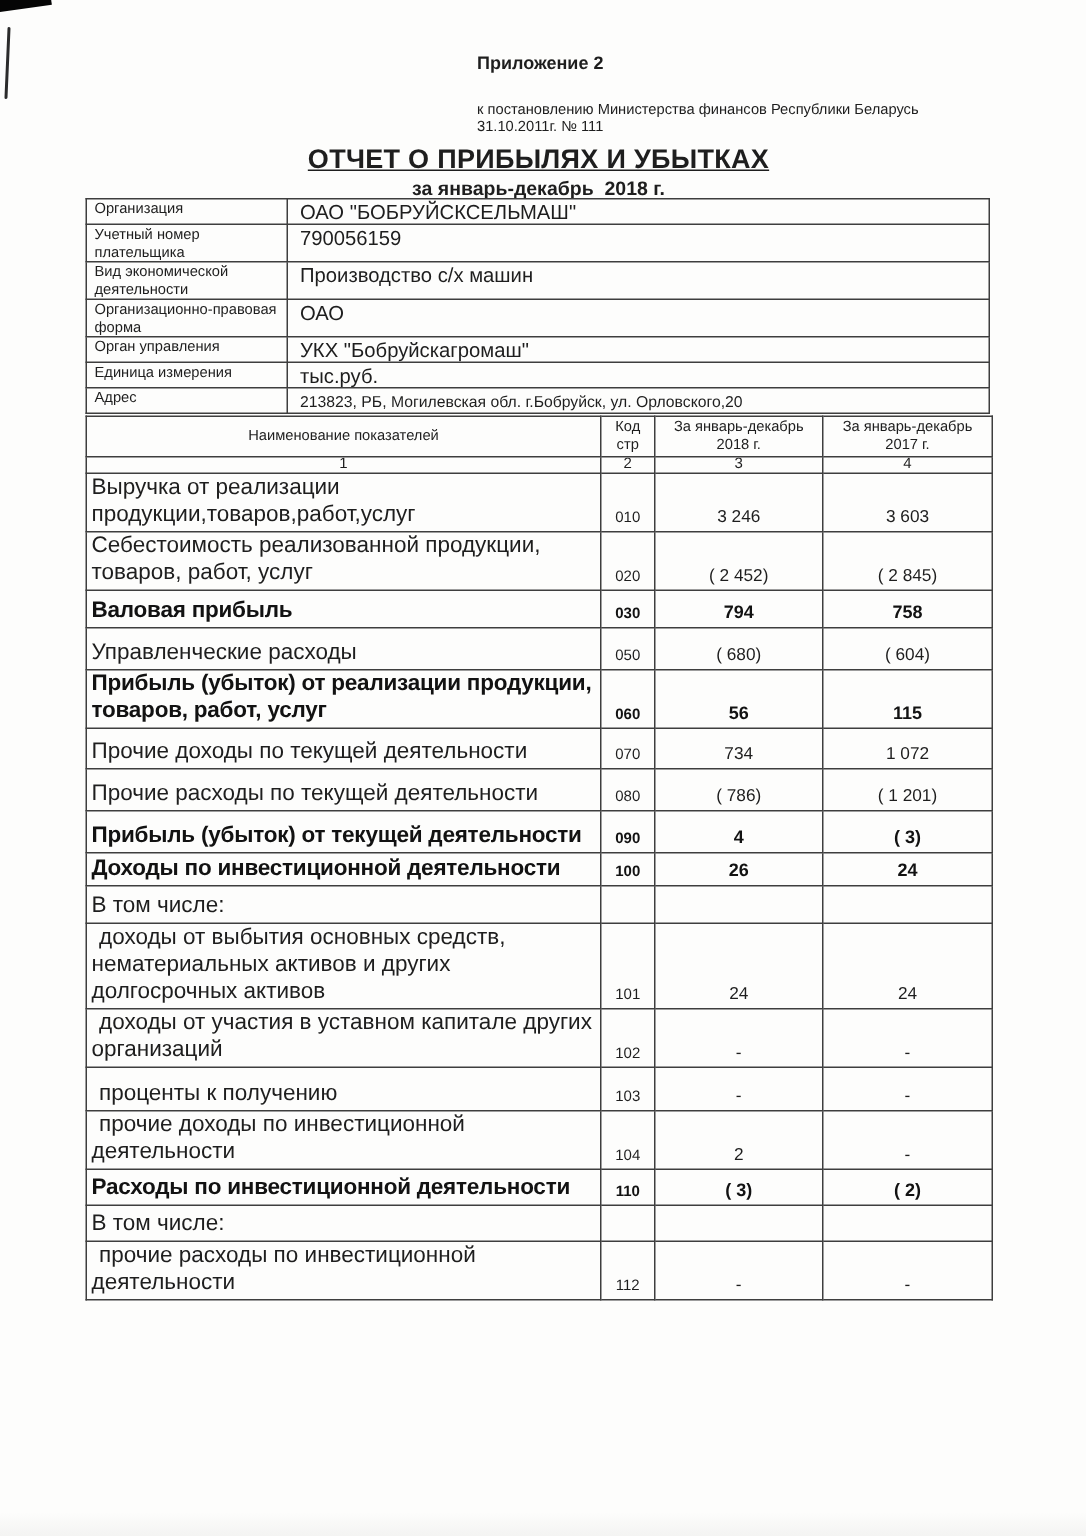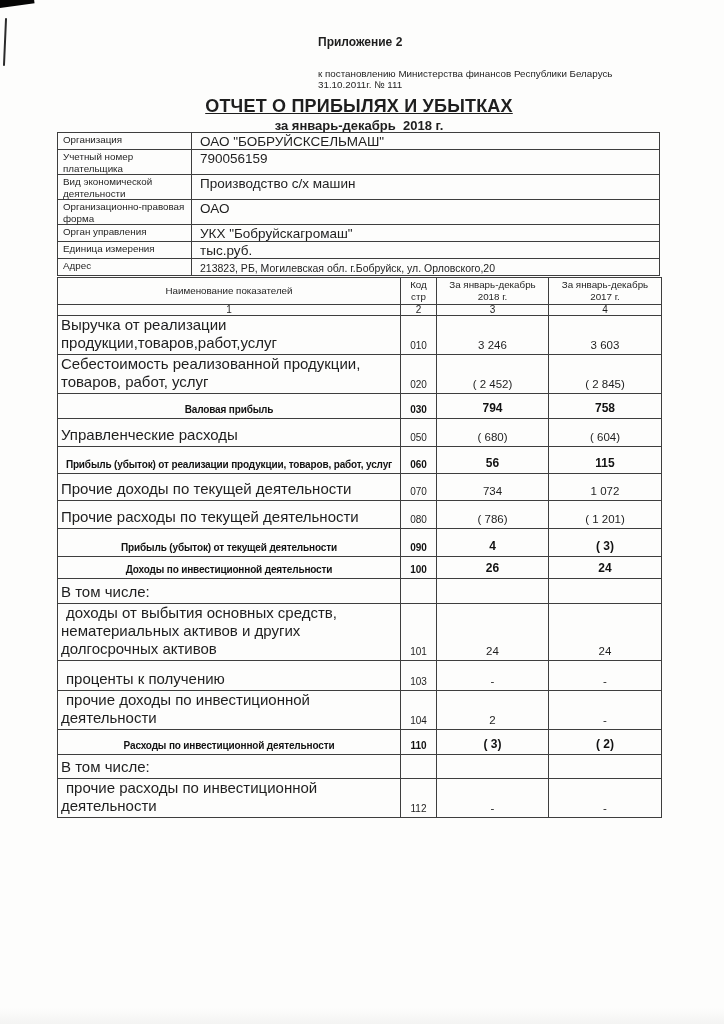--- a/index.html
+++ b/index.html
@@ -76,21 +76,21 @@
   .report-table td.name.sub { text-indent:5px; }
   .report-table td.code {
     vertical-align:bottom; text-align:center;
     font-size:10px; padding-bottom:3px;
   }
   .report-table td.val {
     vertical-align:bottom; text-align:center;
     font-size:11.5px; padding-bottom:3px;
   }
   .report-table tr.bold td { font-weight:bold; color:#121212; }
-  .report-table tr.bold td.name { font-size:10px; letter-spacing:-0.15px;text-align:center; }
+  .report-table tr.bold td.name { font-size:15px; letter-spacing:-0.15px; }
   .report-table tr.bold td.val { font-size:12px; }
   .report-table tbody tr:nth-child(1){height:29px}
   .report-table tbody tr:nth-child(2){height:28px}
   .report-table tbody tr:nth-child(3){height:25px}
   .report-table tbody tr:nth-child(4){height:28px}
   .report-table tbody tr:nth-child(5){height:27px}
   .report-table tbody tr:nth-child(6){height:27px}
   .report-table tbody tr:nth-child(7){height:28px}
   .report-table tbody tr:nth-child(8){height:28px}
   .report-table tbody tr:nth-child(9){height:22px}
@@ -243,20 +243,26 @@
           <td class="val"></td>
           <td class="val"></td>
         </tr>
         <tr>
           <td class="name sub">доходы от выбытия основных средств, нематериальных активов и других долгосрочных активов</td>
           <td class="code">101</td>
           <td class="val">24</td>
           <td class="val">24</td>
         </tr>
         <tr>
+          <td class="name sub">доходы от участия в уставном капитале других организаций</td>
+          <td class="code">102</td>
+          <td class="val">-</td>
+          <td class="val">-</td>
+        </tr>
+        <tr>
           <td class="name sub">проценты к получению</td>
           <td class="code">103</td>
           <td class="val">-</td>
           <td class="val">-</td>
         </tr>
         <tr>
           <td class="name sub">прочие доходы по инвестиционной деятельности</td>
           <td class="code">104</td>
           <td class="val">2</td>
           <td class="val">-</td>

